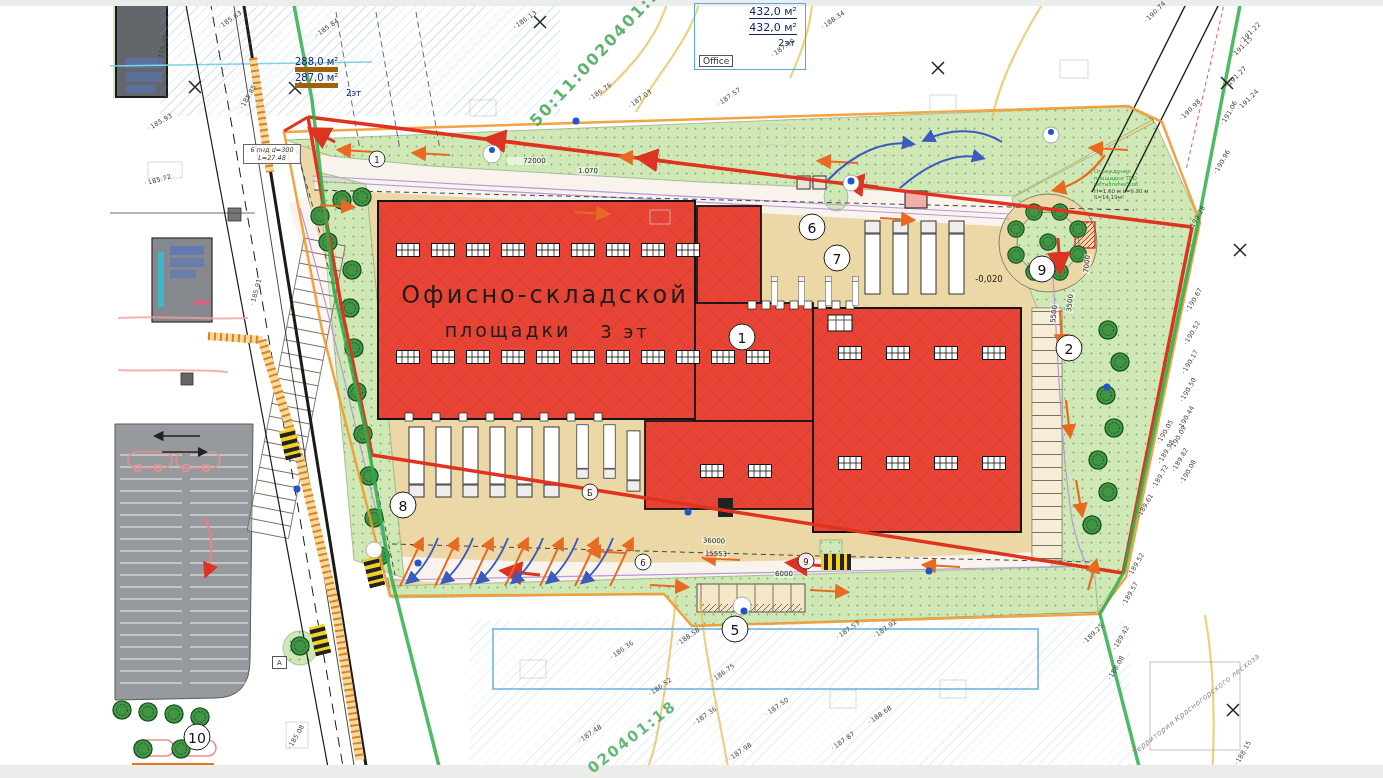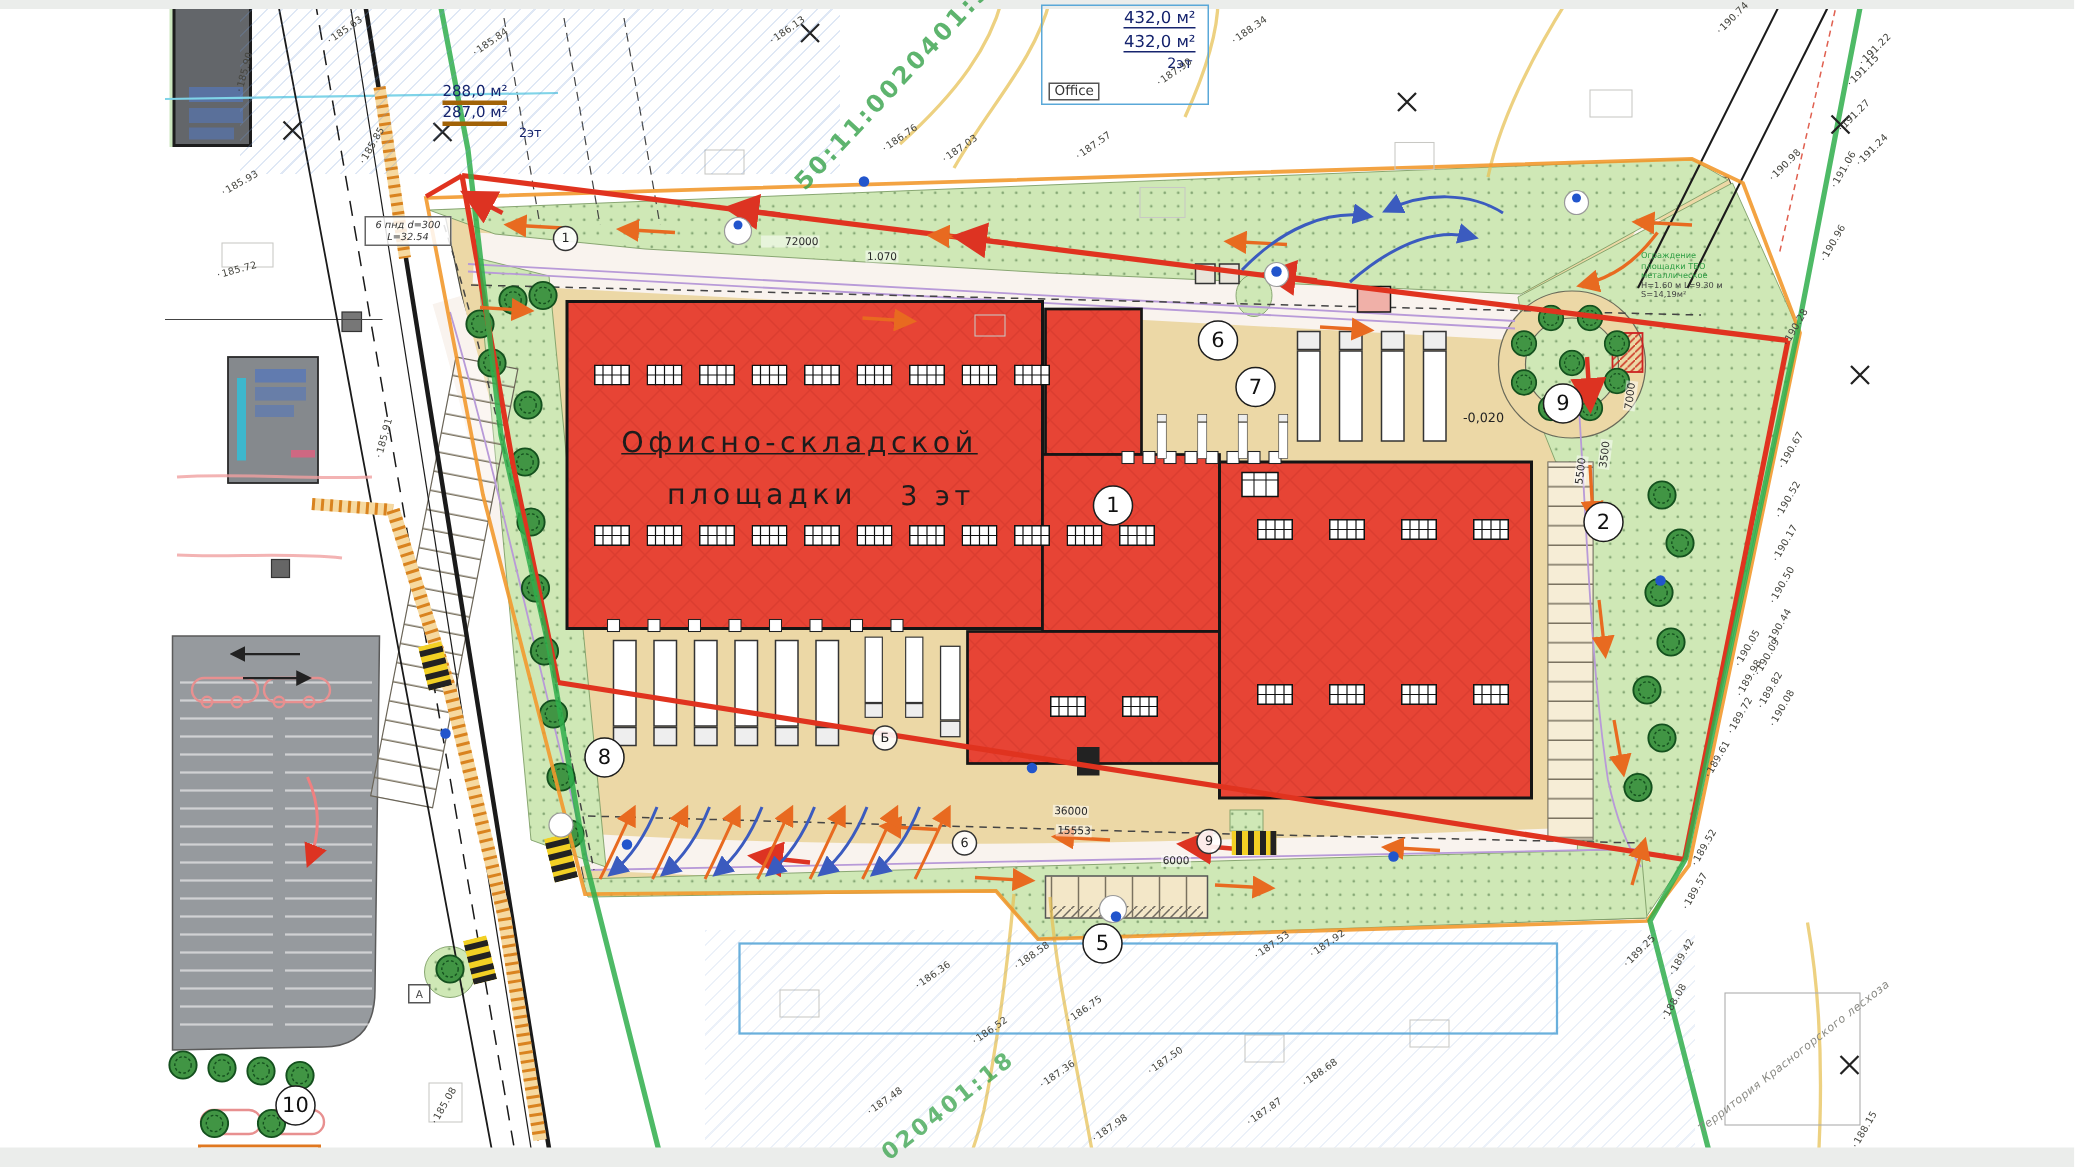--- a/index.html
+++ b/index.html
@@ -15,32 +15,32 @@
           background:#fff;display:flex;align-items:center;justify-content:center;
           font-size:14px;color:#111;box-sizing:border-box;}
   .axisb{position:absolute;width:17px;height:17px;border:1px solid #333;border-radius:50%;
          background:rgba(255,255,255,.9);display:flex;align-items:center;justify-content:center;
          font-size:8.5px;color:#222;box-sizing:border-box;}
   .cad-upper{left:595px;top:57px;transform:translate(-50%,-50%) rotate(-47deg);
              font-size:16px;font-weight:bold;letter-spacing:2px;color:#36a24a;opacity:.8;}
   .cad-lower{left:632px;top:737px;transform:translate(-50%,-50%) rotate(-38deg);
              font-size:15px;font-weight:bold;letter-spacing:2px;color:#36a24a;opacity:.75;}
   .btitle{color:#1c1c1c;letter-spacing:3px;}
-  .bt1{left:533px;top:295px;transform:translate(-50%,-50%);font-size:19px;text-decoration:underline;}
+  .bt1{left:545px;top:295px;transform:translate(-50%,-50%);font-size:24px;}
   .bt2{left:508px;top:330px;transform:translate(-50%,-50%);font-size:19px;}
   .bt3{left:625px;top:331px;transform:translate(-50%,-50%);font-size:18px;}
   .ibox1{position:absolute;left:694px;top:3px;width:112px;height:67px;border:1.5px solid #5aa8d8;box-sizing:border-box;}
   .ibox1 .l1{position:absolute;right:8px;top:1px;font-size:11px;color:#16246e;border-bottom:1px solid #16246e;}
   .ibox1 .l2{position:absolute;right:8px;top:17px;font-size:11px;color:#16246e;border-bottom:1px solid #16246e;}
   .ibox1 .l3{position:absolute;right:10px;top:33px;font-size:9.5px;color:#16246e;}
   .ibox1 .off{position:absolute;left:4px;bottom:2px;border:1px solid #555;font-size:9px;
               color:#333;padding:0 3px;background:rgba(255,255,255,.7);}
   .ibox2{position:absolute;left:295px;top:56px;width:66px;}
   .ibox2 div{font-size:10px;color:#16246e;}
-  .ibox2 .u{border-bottom:3px solid #a16207;display:inline-block;text-align:center;}
+  .ibox2 .u{border-bottom:5px solid #a16207;display:inline-block;text-align:center;}
   .ibox2 .r{text-align:right;font-size:8.5px;}
   .pipe{position:absolute;left:243px;top:144px;width:56px;border:1px solid #666;
         background:rgba(255,255,255,.85);font-size:6.5px;font-style:italic;color:#333;
         text-align:center;line-height:8px;padding:1px 0;}
   .fence{position:absolute;left:1094px;top:168px;width:74px;line-height:6.5px;}
   .fence div{font-size:5.5px;}
   .fence .g{color:#2f9e44;}
   .fence .k{color:#444;}
   .forest{left:1196px;top:704px;transform:translate(-50%,-50%) rotate(-38deg);
           font-size:7.5px;color:#8a8a84;font-style:italic;letter-spacing:.4px;}
@@ -520,21 +520,21 @@
 </div>
 
 <div class="ibox2">
   <div><span class="u">288,0 м²</span></div>
   <div><span class="u">287,0 м²</span></div>
   <div class="r">2эт</div>
 </div>
 
 <div class="pipe">
   <div>6 пнд d=300</div>
-  <div>L=32.54</div>
+  <div>L=27.48</div>
 </div>
 
 <div class="fence">
   <div class="g">Ограждение</div>
   <div class="g">площадки ТБО</div>
   <div class="g">металлическое</div>
   <div class="k">H=1.60 м L=9.30 м</div>
   <div class="k">S=14,19м²</div>
 </div>
 

